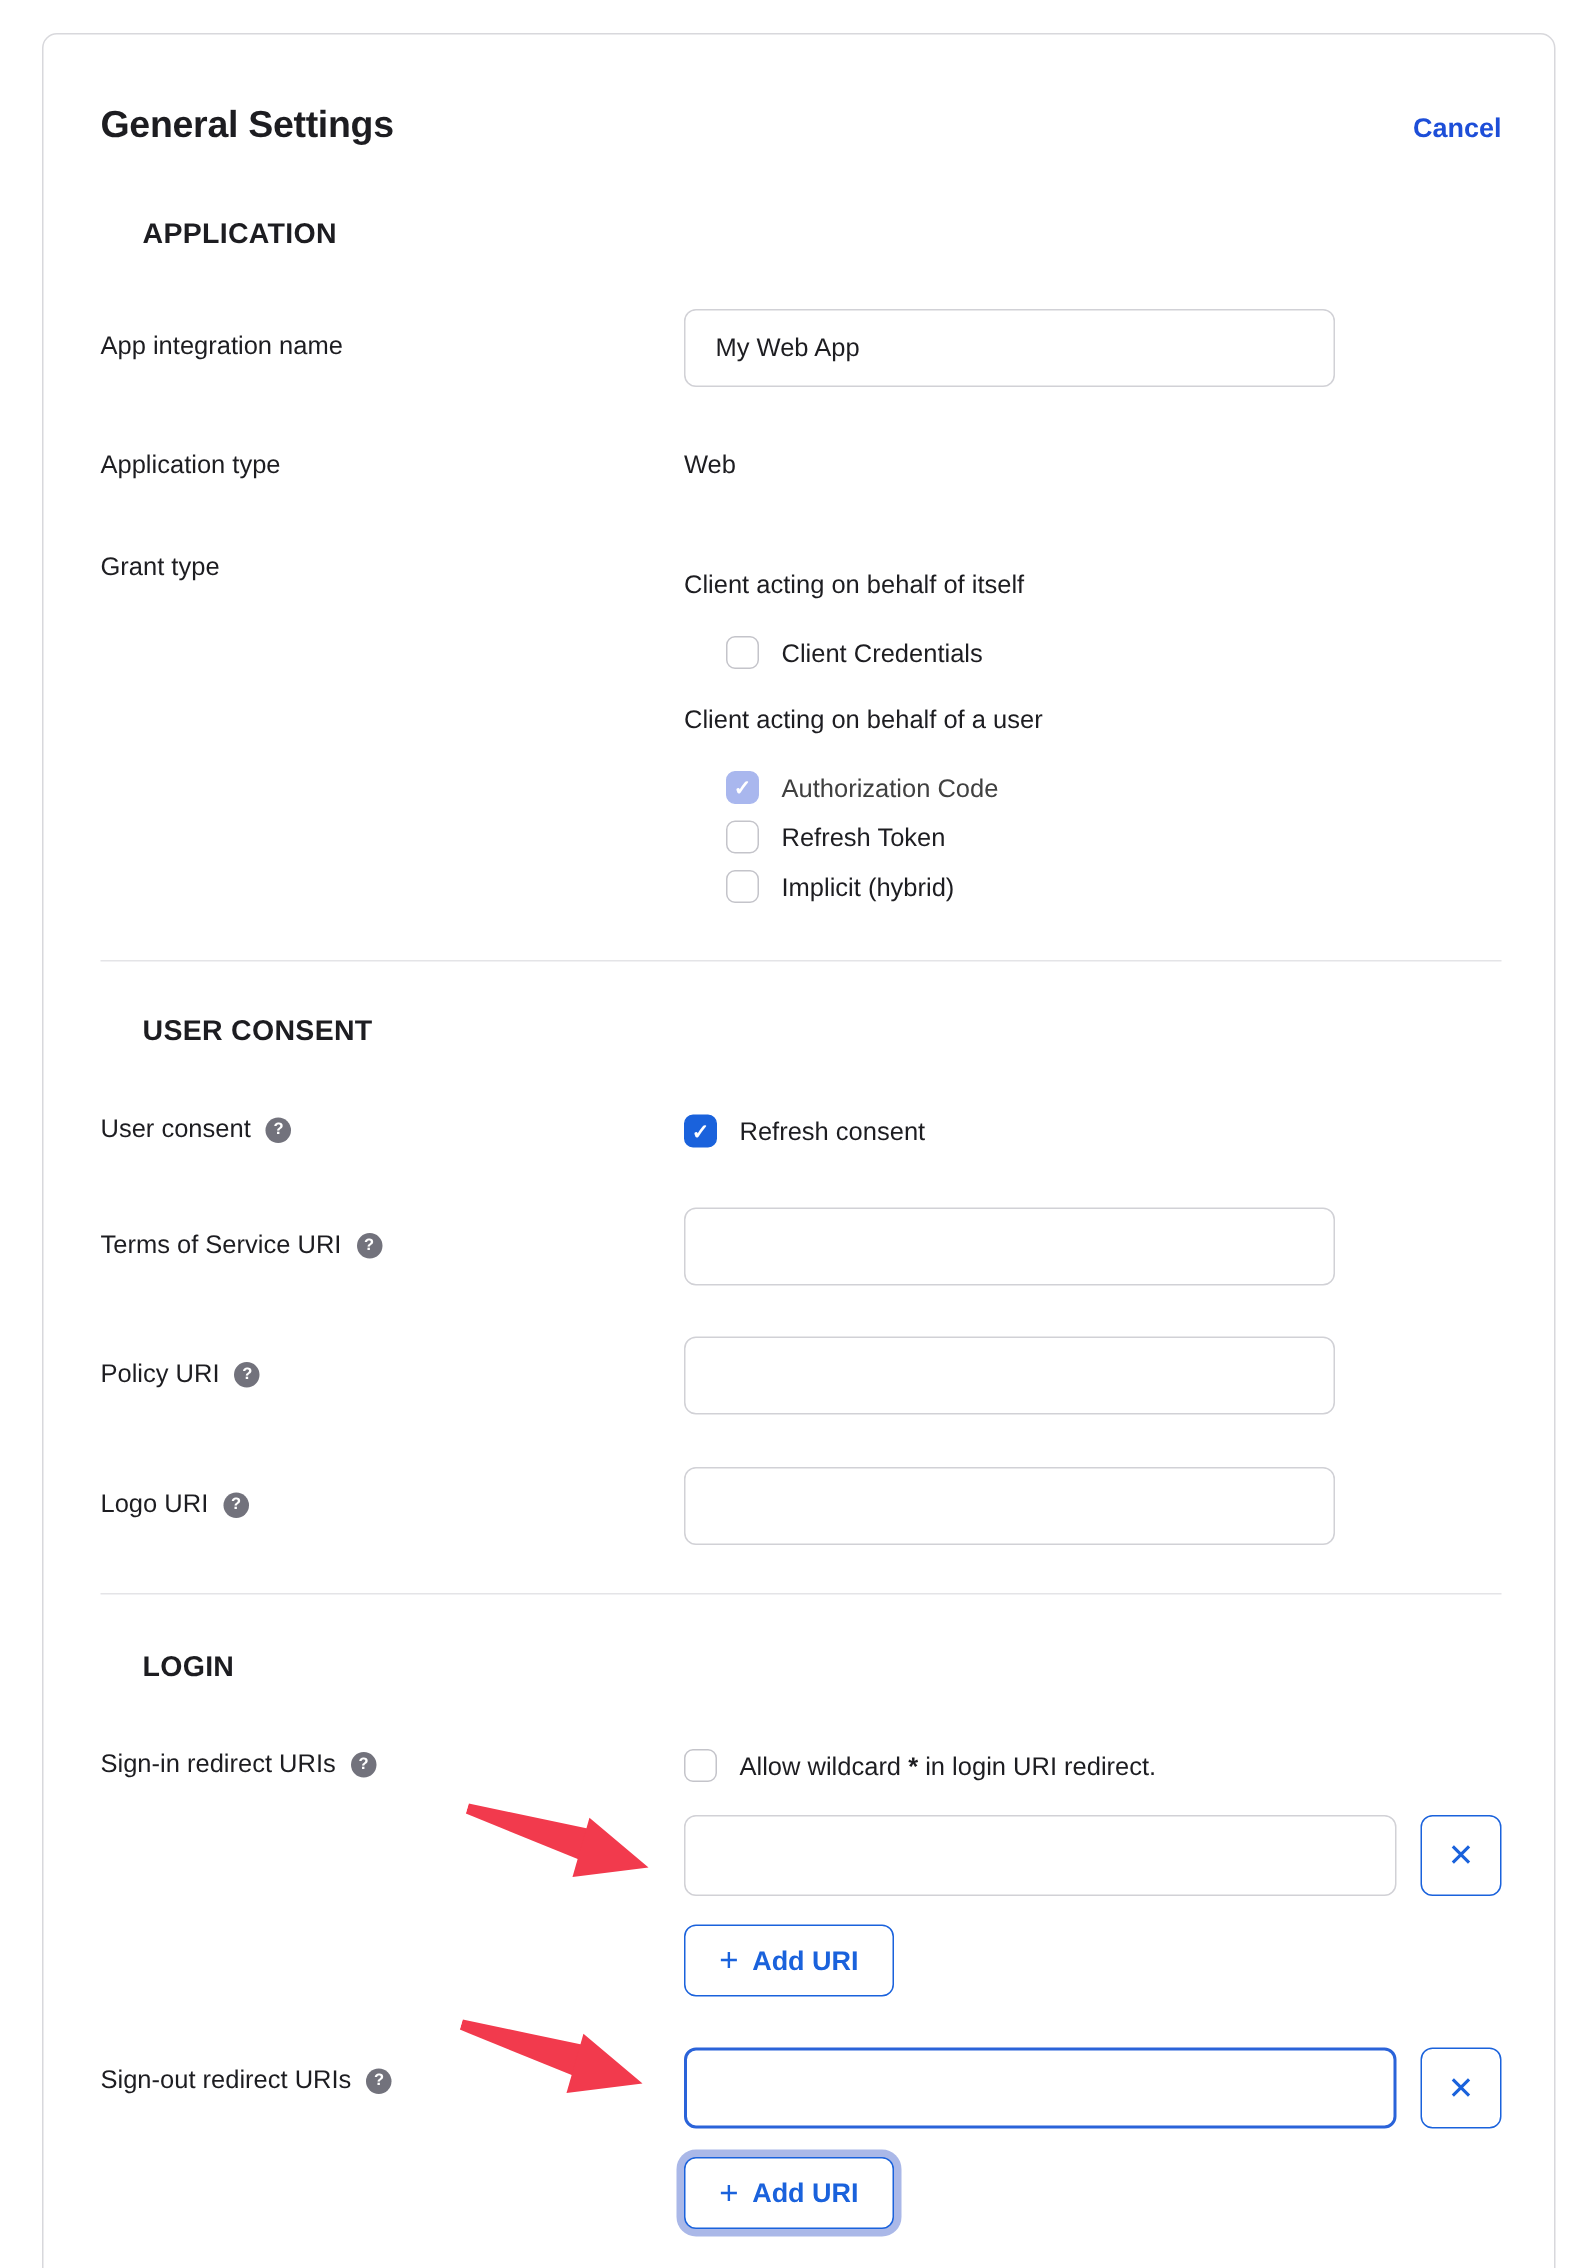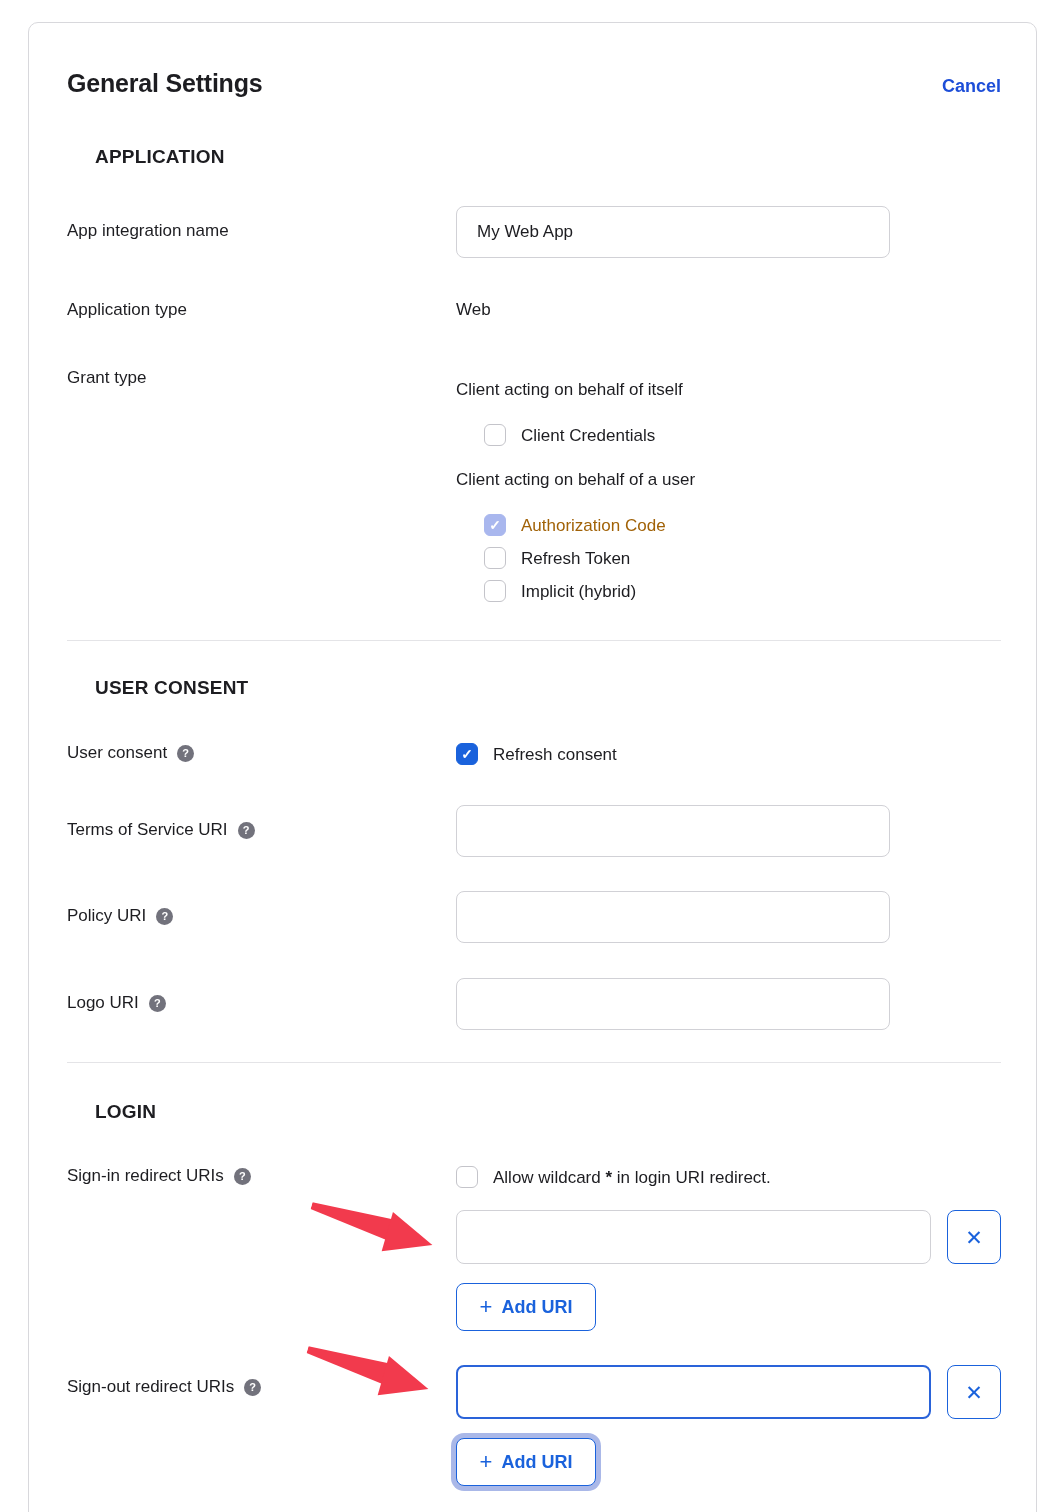--- a/index.html
+++ b/index.html
@@ -63,21 +63,21 @@
     width: 22px; height: 22px; flex: 0 0 22px;
     border: 1.5px solid #c4c4ca; border-radius: 6px;
     background: #ffffff; cursor: pointer;
     display: flex; align-items: center; justify-content: center;
   }
   .cb .glyph { display: none; color: #ffffff; font-size: 14px; font-weight: 700; line-height: 1; }
   .cb.checked { background: #1a62dc; border-color: #1a62dc; }
   .cb.checked .glyph { display: block; }
   .option-row.disabled .cb.checked { background: #a9b7ee; border-color: #a9b7ee; cursor: default; }
   .option-label { font-size: 17px; }
-  .option-row.disabled .option-label { color: #a16207; }
+  .option-row.disabled .option-label { color: #404040; }
 
   
   .grant-block { padding-top: 12px; }
   .grant-heading { font-size: 17px; margin-bottom: 24px; }
   .grant-options { padding-left: 28px; margin-bottom: 24px; display: flex; flex-direction: column; gap: 11px; }
   .grant-options:last-child { margin-bottom: 0; }
 
   
   .uri-row { display: flex; align-items: flex-start; gap: 16px; }
   .remove-uri-btn {

